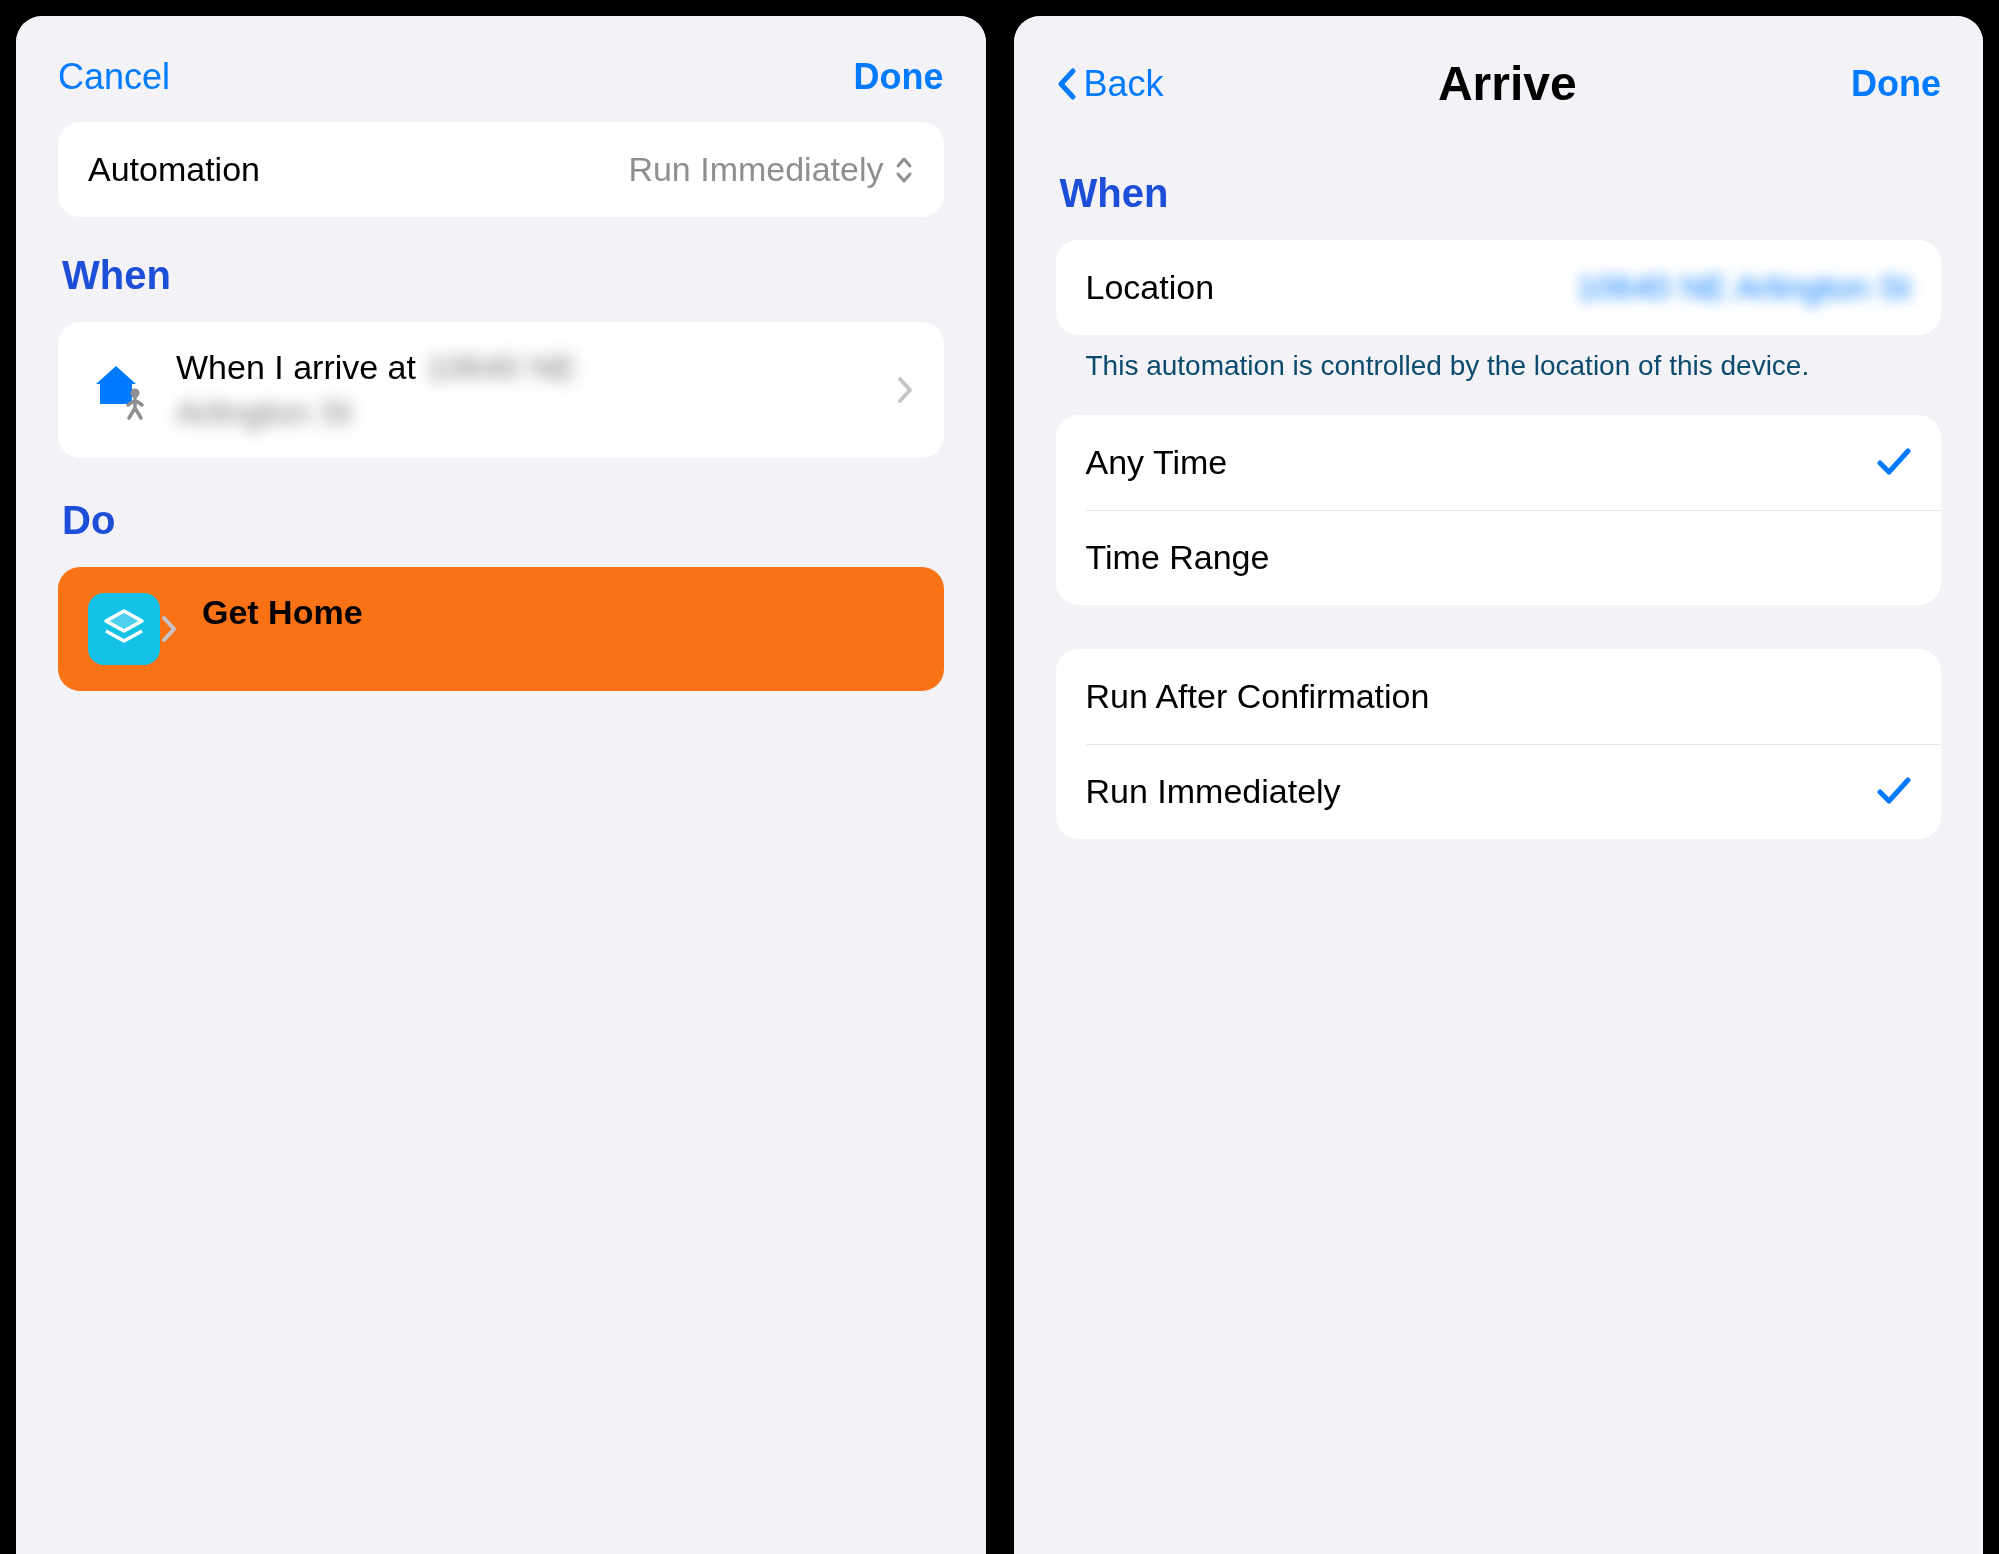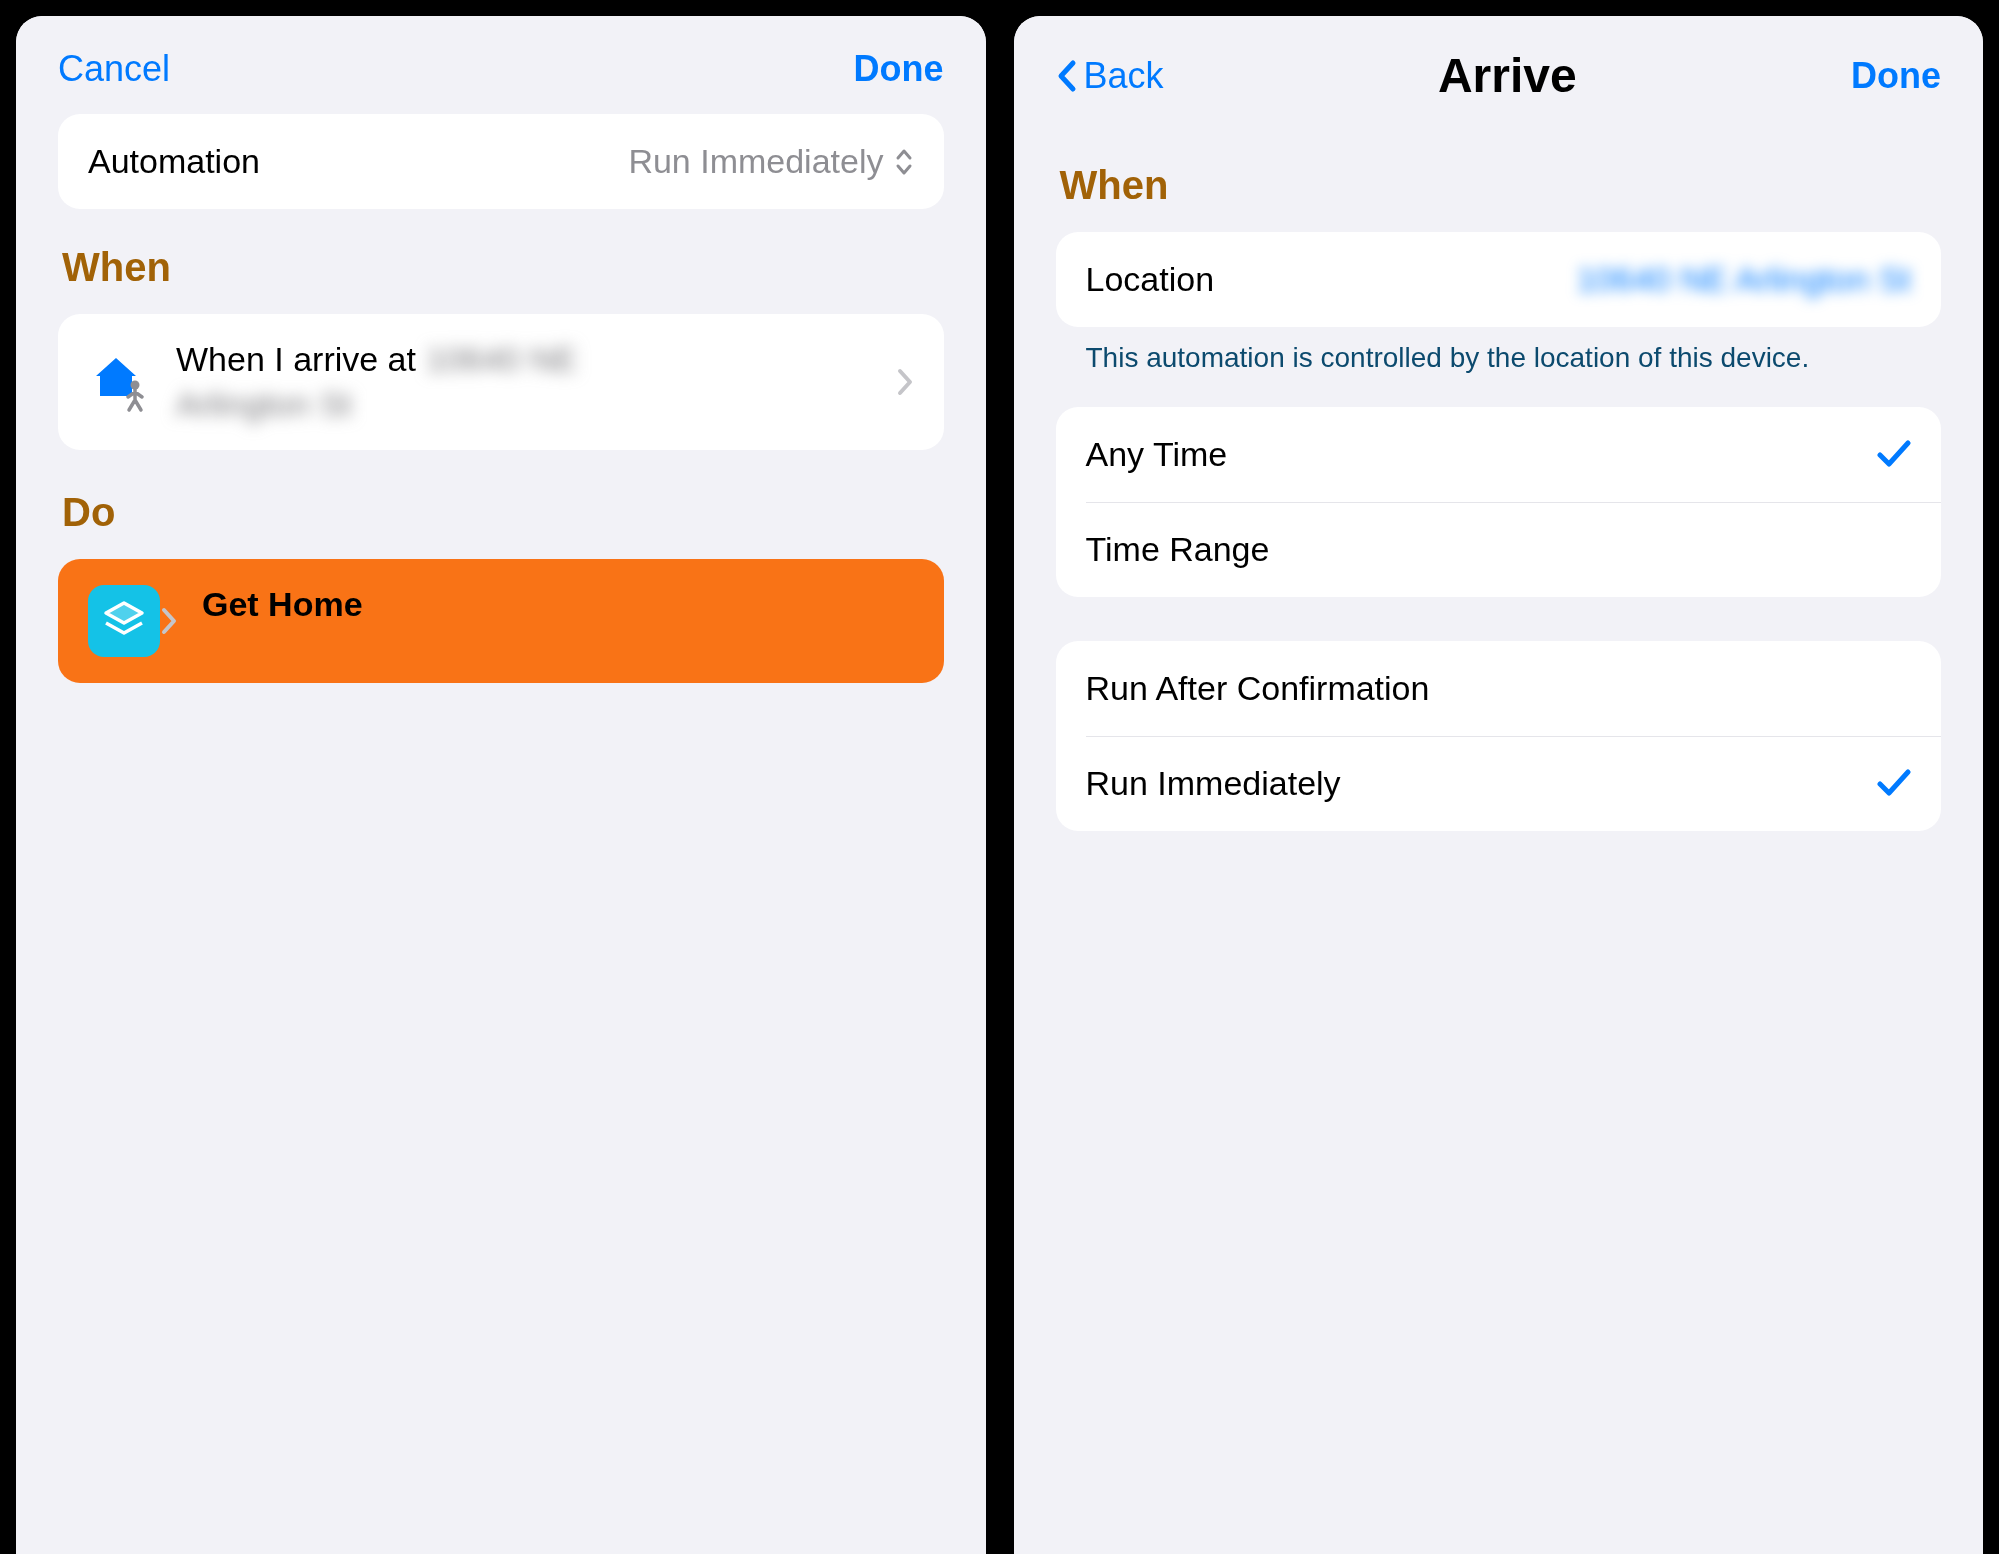--- a/index.html
+++ b/index.html
@@ -36,21 +36,21 @@
     background: #f2f2f7;
     border-radius: 26px 26px 0 0;
     height: 100%;
     padding: 0 0 40px 0;
   }
 
   .navbar {
     display: flex;
     align-items: center;
     justify-content: space-between;
-    padding: 32px 42px 24px 42px;
+    padding: 40px 42px 24px 42px;
   }
   .nav-link {
     color: #007aff;
     font-size: 36px;
     font-weight: 400;
     cursor: pointer;
     display: flex;
     align-items: center;
     gap: 6px;
   }
@@ -96,21 +96,21 @@
     color: #007aff;
     margin-left: auto;
     filter: blur(7px);
     white-space: nowrap;
   }
   .row .check { margin-left: auto; color: #007aff; }
 
   .section-title {
     font-size: 40px;
     font-weight: 800;
-    color: #a16207;
+    color: #1d4ed8;
     margin: 40px 0 24px 4px;
   }
   .section-title.first { margin-top: 36px; }
 
   .footer-note {
     font-size: 28px;
     color: #0c4a6e;
     padding: 0 30px 30px 30px;
     line-height: 1.35;
   }

